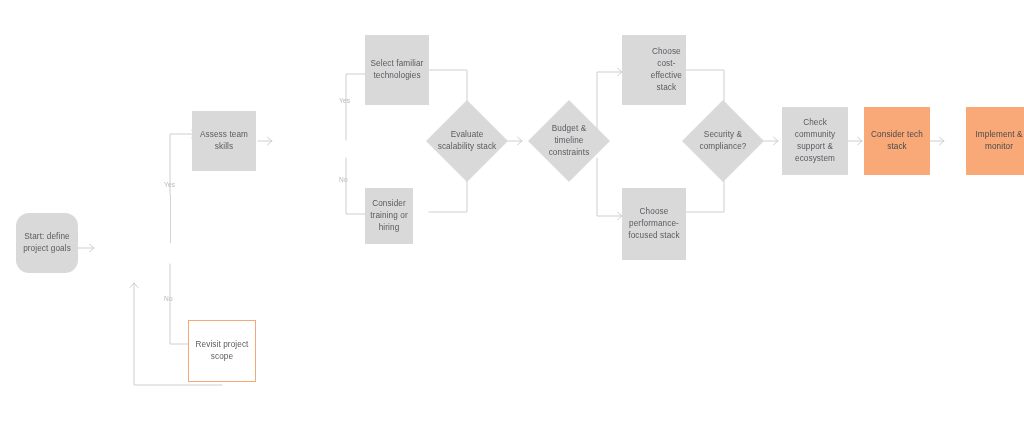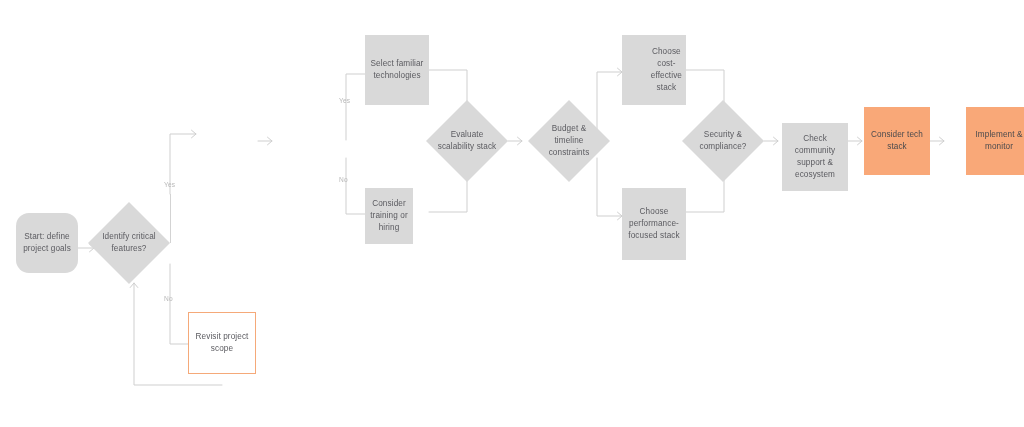--- a/index.html
+++ b/index.html
@@ -144,29 +144,28 @@
   <div class="arr" style="left:930px;top:136px;">
     <svg width="20" height="10" viewBox="0 0 20 10">
         <path d="M0 5 H14 M9.5 1.2 L14 5 L9.5 8.8"></path>
       </svg>
   </div>
 
   <div class="node proc" style="left:16px;top:213px;width:62px;height:60px;border-radius:13px;">
     <span>Start: define project goals</span>
   </div>
 
-  <div class="diamond" style="left:88px;top:202px;width:82px;height:82px;">
-    <div class="dshape"></div>
-    <div class="dlabel">Identify critical features?</div>
-  </div>
-
-  <div class="node outline" style="left:188px;top:312px;width:68px;height:62px;">
+
+  <div class="node outline" style="left:188px;top:320px;width:68px;height:62px;">
     <span>Revisit project scope</span>
   </div>
 
+  <div class="node proc" style="left:192px;top:111px;width:64px;height:60px;">
+    <span>Assess team skills</span>
+  </div>
 
 
   <div class="node proc" style="left:365px;top:35px;width:64px;height:70px;">
     <span>Select familiar technologies</span>
   </div>
 
   <div class="node proc" style="left:365px;top:188px;width:48px;height:56px;">
     <span>Consider training or hiring</span>
   </div>
 
@@ -186,21 +185,21 @@
 
   <div class="node proc" style="left:622px;top:188px;width:64px;height:72px;">
     <span>Choose performance-focused stack</span>
   </div>
 
   <div class="diamond" style="left:682px;top:100px;width:82px;height:82px;">
     <div class="dshape"></div>
     <div class="dlabel">Security &amp; compliance?</div>
   </div>
 
-  <div class="node proc" style="left:782px;top:107px;width:66px;height:68px;margin-top:16px;">
+  <div class="node proc" style="left:782px;top:107px;width:66px;height:68px;">
     <span>Check community support &amp; ecosystem</span>
   </div>
 
   <div class="node accent" style="left:864px;top:107px;width:66px;height:68px;">
     <span>Consider tech stack</span>
   </div>
 
   <div class="node accent" style="left:966px;top:107px;width:66px;height:68px;">
     <span>Implement &amp; monitor</span>
   </div>

